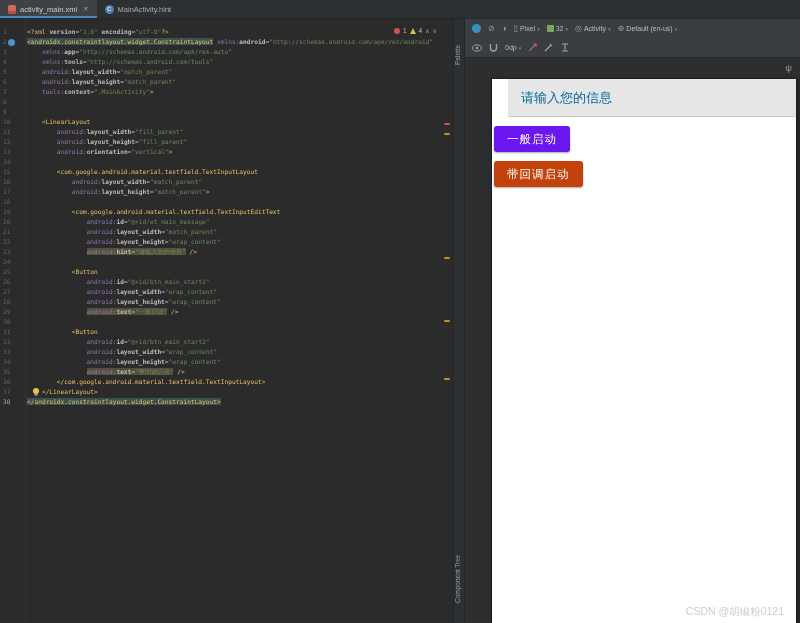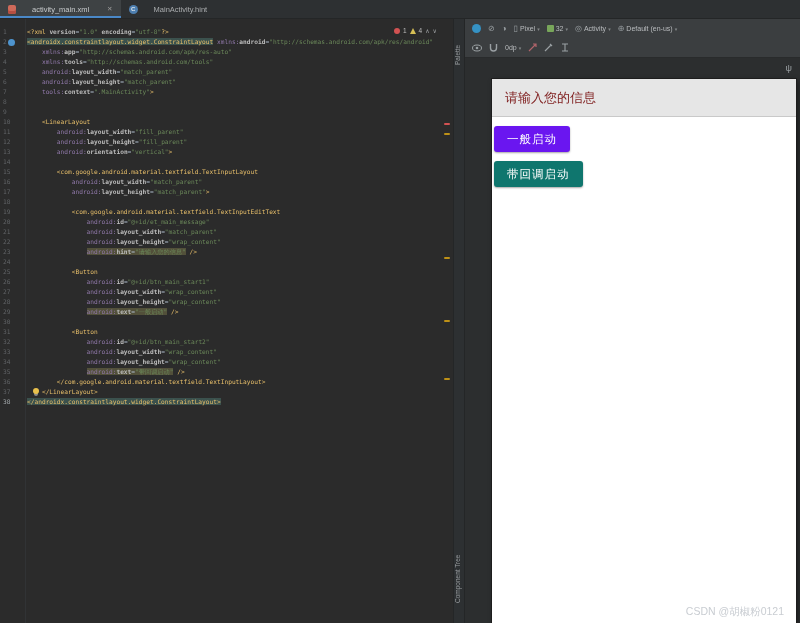--- a/index.html
+++ b/index.html
@@ -5,21 +5,21 @@
   * { margin:0; padding:0; box-sizing:border-box; }
   html,body { background:#1e1e1e; }
   #app {
     position:relative; width:800px; height:623px; overflow:hidden;
     background:#2b2b2b; font-family:"Liberation Sans", sans-serif;
     -webkit-font-smoothing:antialiased;
   }
   
   #tabbar { position:absolute; left:0; top:0; width:800px; height:19px;
     background:#2d3032; border-bottom:1px solid #242627; display:flex; align-items:stretch; }
-  .tab { display:flex; align-items:center; gap:16px; padding:0 8px; font-size:7.5px;
+  .tab { display:flex; align-items:center; gap:4px; padding:0 8px; font-size:7.5px;
     color:#a9acae; cursor:default; }
   .tab.sel { background:#3e4244; color:#c7cacc; box-shadow:inset 0 -2px 0 #4a88c7; }
   .file-ic { width:8px; height:9px; border-radius:2px; display:inline-block; }
   .ic-android { background:#cf6a5a; box-shadow:inset 0 -3px 0 #b64f42; }
   .ic-class { width:9px; height:9px; border-radius:50%; background:#4e7fb0; color:#dfe6ec;
     font-size:6px; line-height:9px; text-align:center; font-weight:bold; }
   .tab-close { font-size:6.5px; color:#9b9b9b; margin-left:2px; }
   
   #editor { position:absolute; left:0; top:19px; width:453px; height:604px;
     background:#2b2b2b; overflow:hidden; }
@@ -70,21 +70,21 @@
   .caret { color:#84888a; font-size:5px; }
   .circ-blue { width:9px; height:9px; border-radius:50%; background:#3592c4; display:inline-block; }
   .api-sq { width:7px; height:7px; border-radius:1px; background:#78a65a; display:inline-block; }
   .mini-svg { display:inline-block; }
   
   #surface { position:absolute; left:0; top:39px; width:100%; height:565px; }
   #antenna { position:absolute; top:5px; right:8px; color:#9aa0a3; font-size:9px; }
   #screen { position:absolute; left:27px; top:21px; width:304px; height:544px; background:#ffffff;
     box-shadow:0 0 0 1px #1d1d1d, 2px 2px 6px rgba(0,0,0,.45); overflow:hidden; }
   #hintbar { height:38px; background:#e6e6e6; border-bottom:1px solid #c9c9c9;
-    display:flex; align-items:center; padding-left:13px; color:#7f1d1d; font-size:13px; }
+    display:flex; align-items:center; padding-left:13px; color:#0369a1; font-size:13px;margin-left:16px; }
   .pbtn { display:block; margin-left:2px; margin-top:9px; padding:0 13px; height:26px;
     border:none; border-radius:3px; color:#ffffff; font-size:11.5px; letter-spacing:1px;
     font-family:Liberation Sans, sans-serif; box-shadow:0 1px 2px rgba(0,0,0,.35); }
   #watermark { position:absolute; right:12px; bottom:4px; color:#c9cdd2; font-size:10.5px; }
 </style>
 </head>
 <body>
 
 <div id="app">
 
@@ -215,19 +215,19 @@
           <path d="M2 1 L8 1 M5 1 L5 8 M2 8 L8 8" fill="none" stroke="#9aa0a3" stroke-width="1.1"></path>
         </svg>
       </div>
     </div>
 
     <div id="surface">
       <span id="antenna">ψ</span>
       <div id="screen">
         <div id="hintbar">请输入您的信息</div>
         <button class="pbtn" style="background: rgb(106, 22, 240);">一般启动</button>
-        <button class="pbtn" style="background: #0f766e;">带回调启动</button>
+        <button class="pbtn" style="background: #c2410c;">带回调启动</button>
         <div id="watermark">CSDN @胡椒粉0121</div>
       </div>
     </div>
   </div>
 
 </div>
 
 </body></html>

